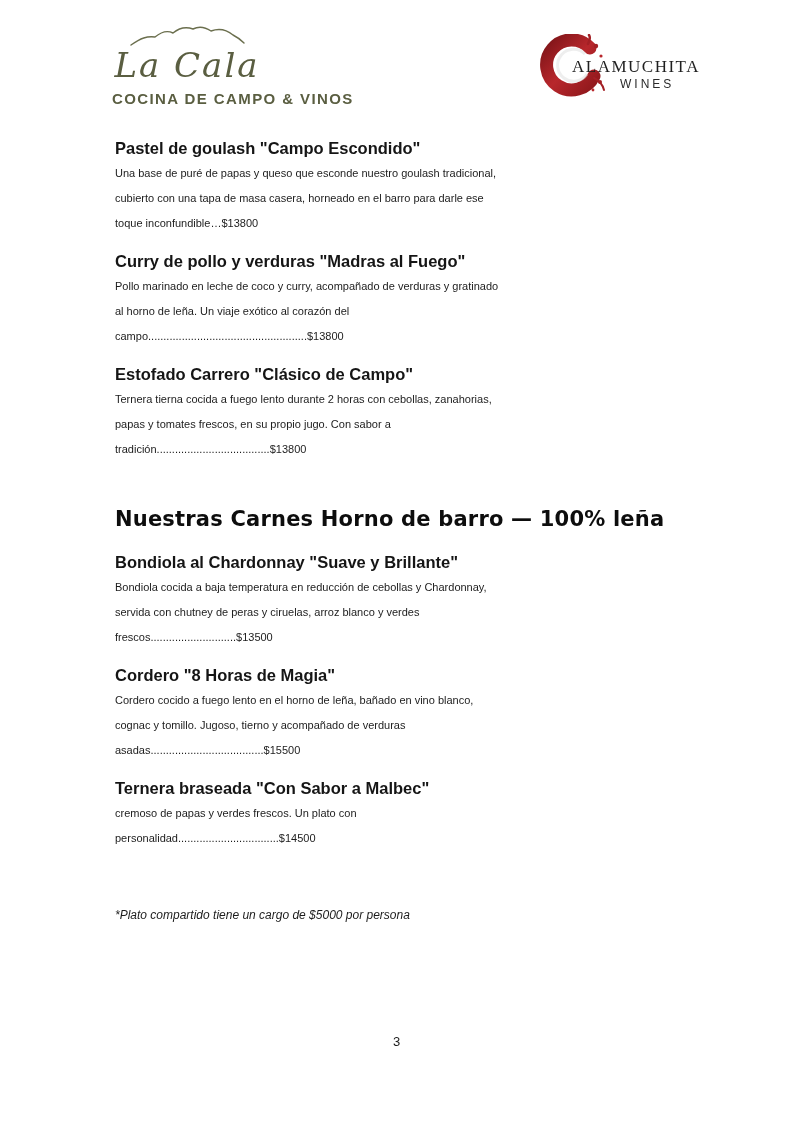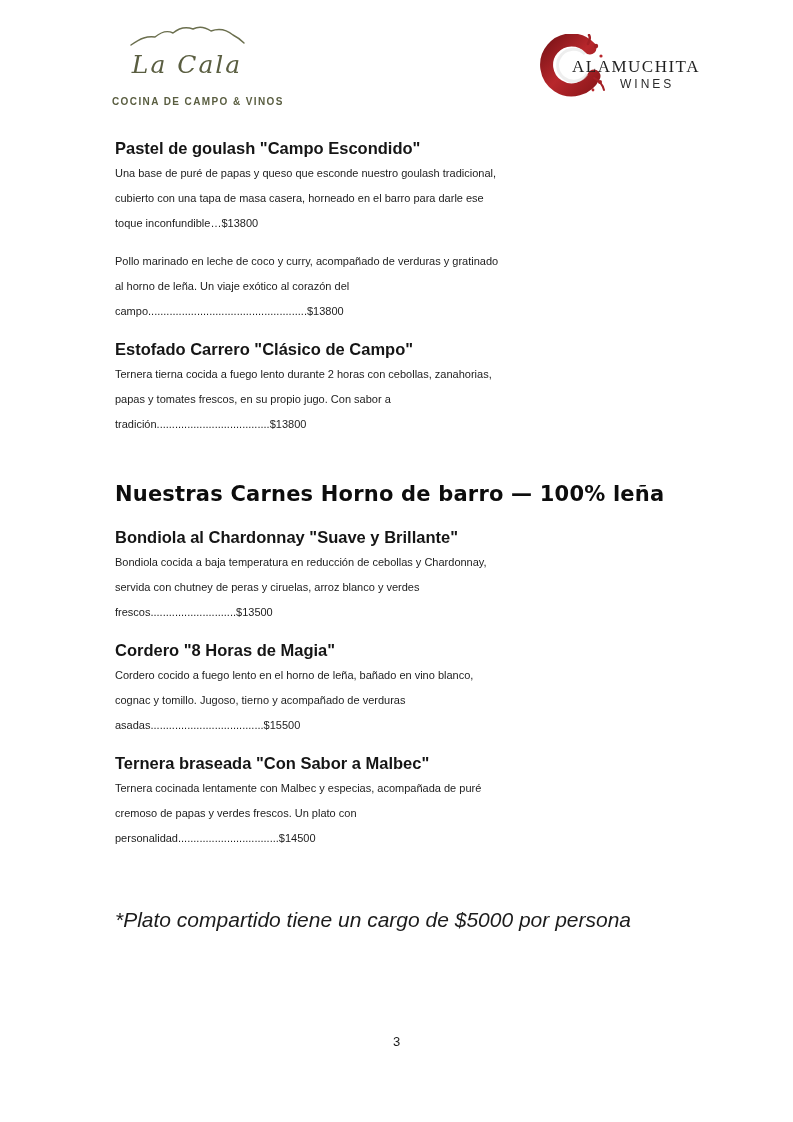--- a/index.html
+++ b/index.html
@@ -14,26 +14,26 @@
   }
   
   .header{position:absolute;top:24px;left:0;width:793px;height:80px;}
   .logo-lacala{
     position:absolute;left:112px;top:0;width:150px;
     text-align:center;color:#5a5e41;
   }
   .logo-lacala .mountain{display:block;margin:0 auto;}
   .logo-lacala .script{
     font-family:"DejaVu Serif",serif;
-    font-style:italic;font-size:25px;line-height:34px;
+    font-style:italic;font-size:34px;line-height:34px;
     letter-spacing:2px;
   }
   .logo-lacala .tagline{
-    font-size:10px;font-weight:bold;letter-spacing:1.4px;
-    margin-top:14px;white-space:nowrap;
+    font-size:15px;font-weight:bold;letter-spacing:1.4px;
+    margin-top:8px;white-space:nowrap;
   }
   .logo-wine{
     position:absolute;left:538px;top:10px;width:160px;height:70px;
   }
   .logo-wine .swirl{position:absolute;left:0;top:0;}
   .logo-wine .wordmark{
     position:absolute;left:34px;top:23px;
     font-family:"Liberation Serif",serif;
     font-size:17px;letter-spacing:1.5px;color:#1f1f1f;white-space:nowrap;
   }
@@ -53,21 +53,21 @@
   .item{margin-bottom:13px;}
   .item-title{
     font-weight:bold;font-size:16.5px;line-height:25px;color:#151515;
   }
   .item-line{
     font-size:11px;line-height:25px;color:#1c1c1c;
     white-space:nowrap;
   }
   .footnote{
     margin-top:57px;
-    font-style:italic;font-size:21px;color:#1c1c1c;
+    font-style:italic;font-size:12px;color:#1c1c1c;
   }
   .page-number{
     position:absolute;top:1034px;left:0;width:793px;
     text-align:center;font-size:13px;color:#1c1c1c;
   }
 </style>
 </head>
 <body>
 
 <div class="page">
@@ -109,20 +109,21 @@
 
 
     <div class="item">
       <div class="item-title">Pastel de goulash "Campo Escondido"</div>
       <div class="item-line">Una base de puré de papas y queso que esconde nuestro goulash tradicional,</div>
       <div class="item-line">cubierto con una tapa de masa casera, horneado en el barro para darle ese</div>
       <div class="item-line">toque inconfundible…$13800</div>
     </div>
 
     <div class="item">
+      <div class="item-title">Curry de pollo y verduras "Madras al Fuego"</div>
       <div class="item-line">Pollo marinado en leche de coco y curry, acompañado de verduras y gratinado</div>
       <div class="item-line">al horno de leña. Un viaje exótico al corazón del</div>
       <div class="item-line">campo....................................................$13800</div>
     </div>
 
     <div class="item">
       <div class="item-title">Estofado Carrero "Clásico de Campo"</div>
       <div class="item-line">Ternera tierna cocida a fuego lento durante 2 horas con cebollas, zanahorias,</div>
       <div class="item-line">papas y tomates frescos, en su propio jugo. Con sabor a</div>
       <div class="item-line">tradición.....................................$13800</div>
@@ -139,21 +140,20 @@
 
     <div class="item">
       <div class="item-title">Cordero "8 Horas de Magia"</div>
       <div class="item-line">Cordero cocido a fuego lento en el horno de leña, bañado en vino blanco,</div>
       <div class="item-line">cognac y tomillo. Jugoso, tierno y acompañado de verduras</div>
       <div class="item-line">asadas.....................................$15500</div>
     </div>
 
     <div class="item">
       <div class="item-title">Ternera braseada "Con Sabor a Malbec"</div>
-      <div class="item-line">Ternera cocinada lentamente con Malbec y especias, acompañada de puré</div>
       <div class="item-line">cremoso de papas y verdes frescos. Un plato con</div>
       <div class="item-line">personalidad.................................$14500</div>
     </div>
 
     <div class="footnote">*Plato compartido tiene un cargo de $5000 por persona</div>
   </div>
 
   <div class="page-number">3</div>
 </div>
 

